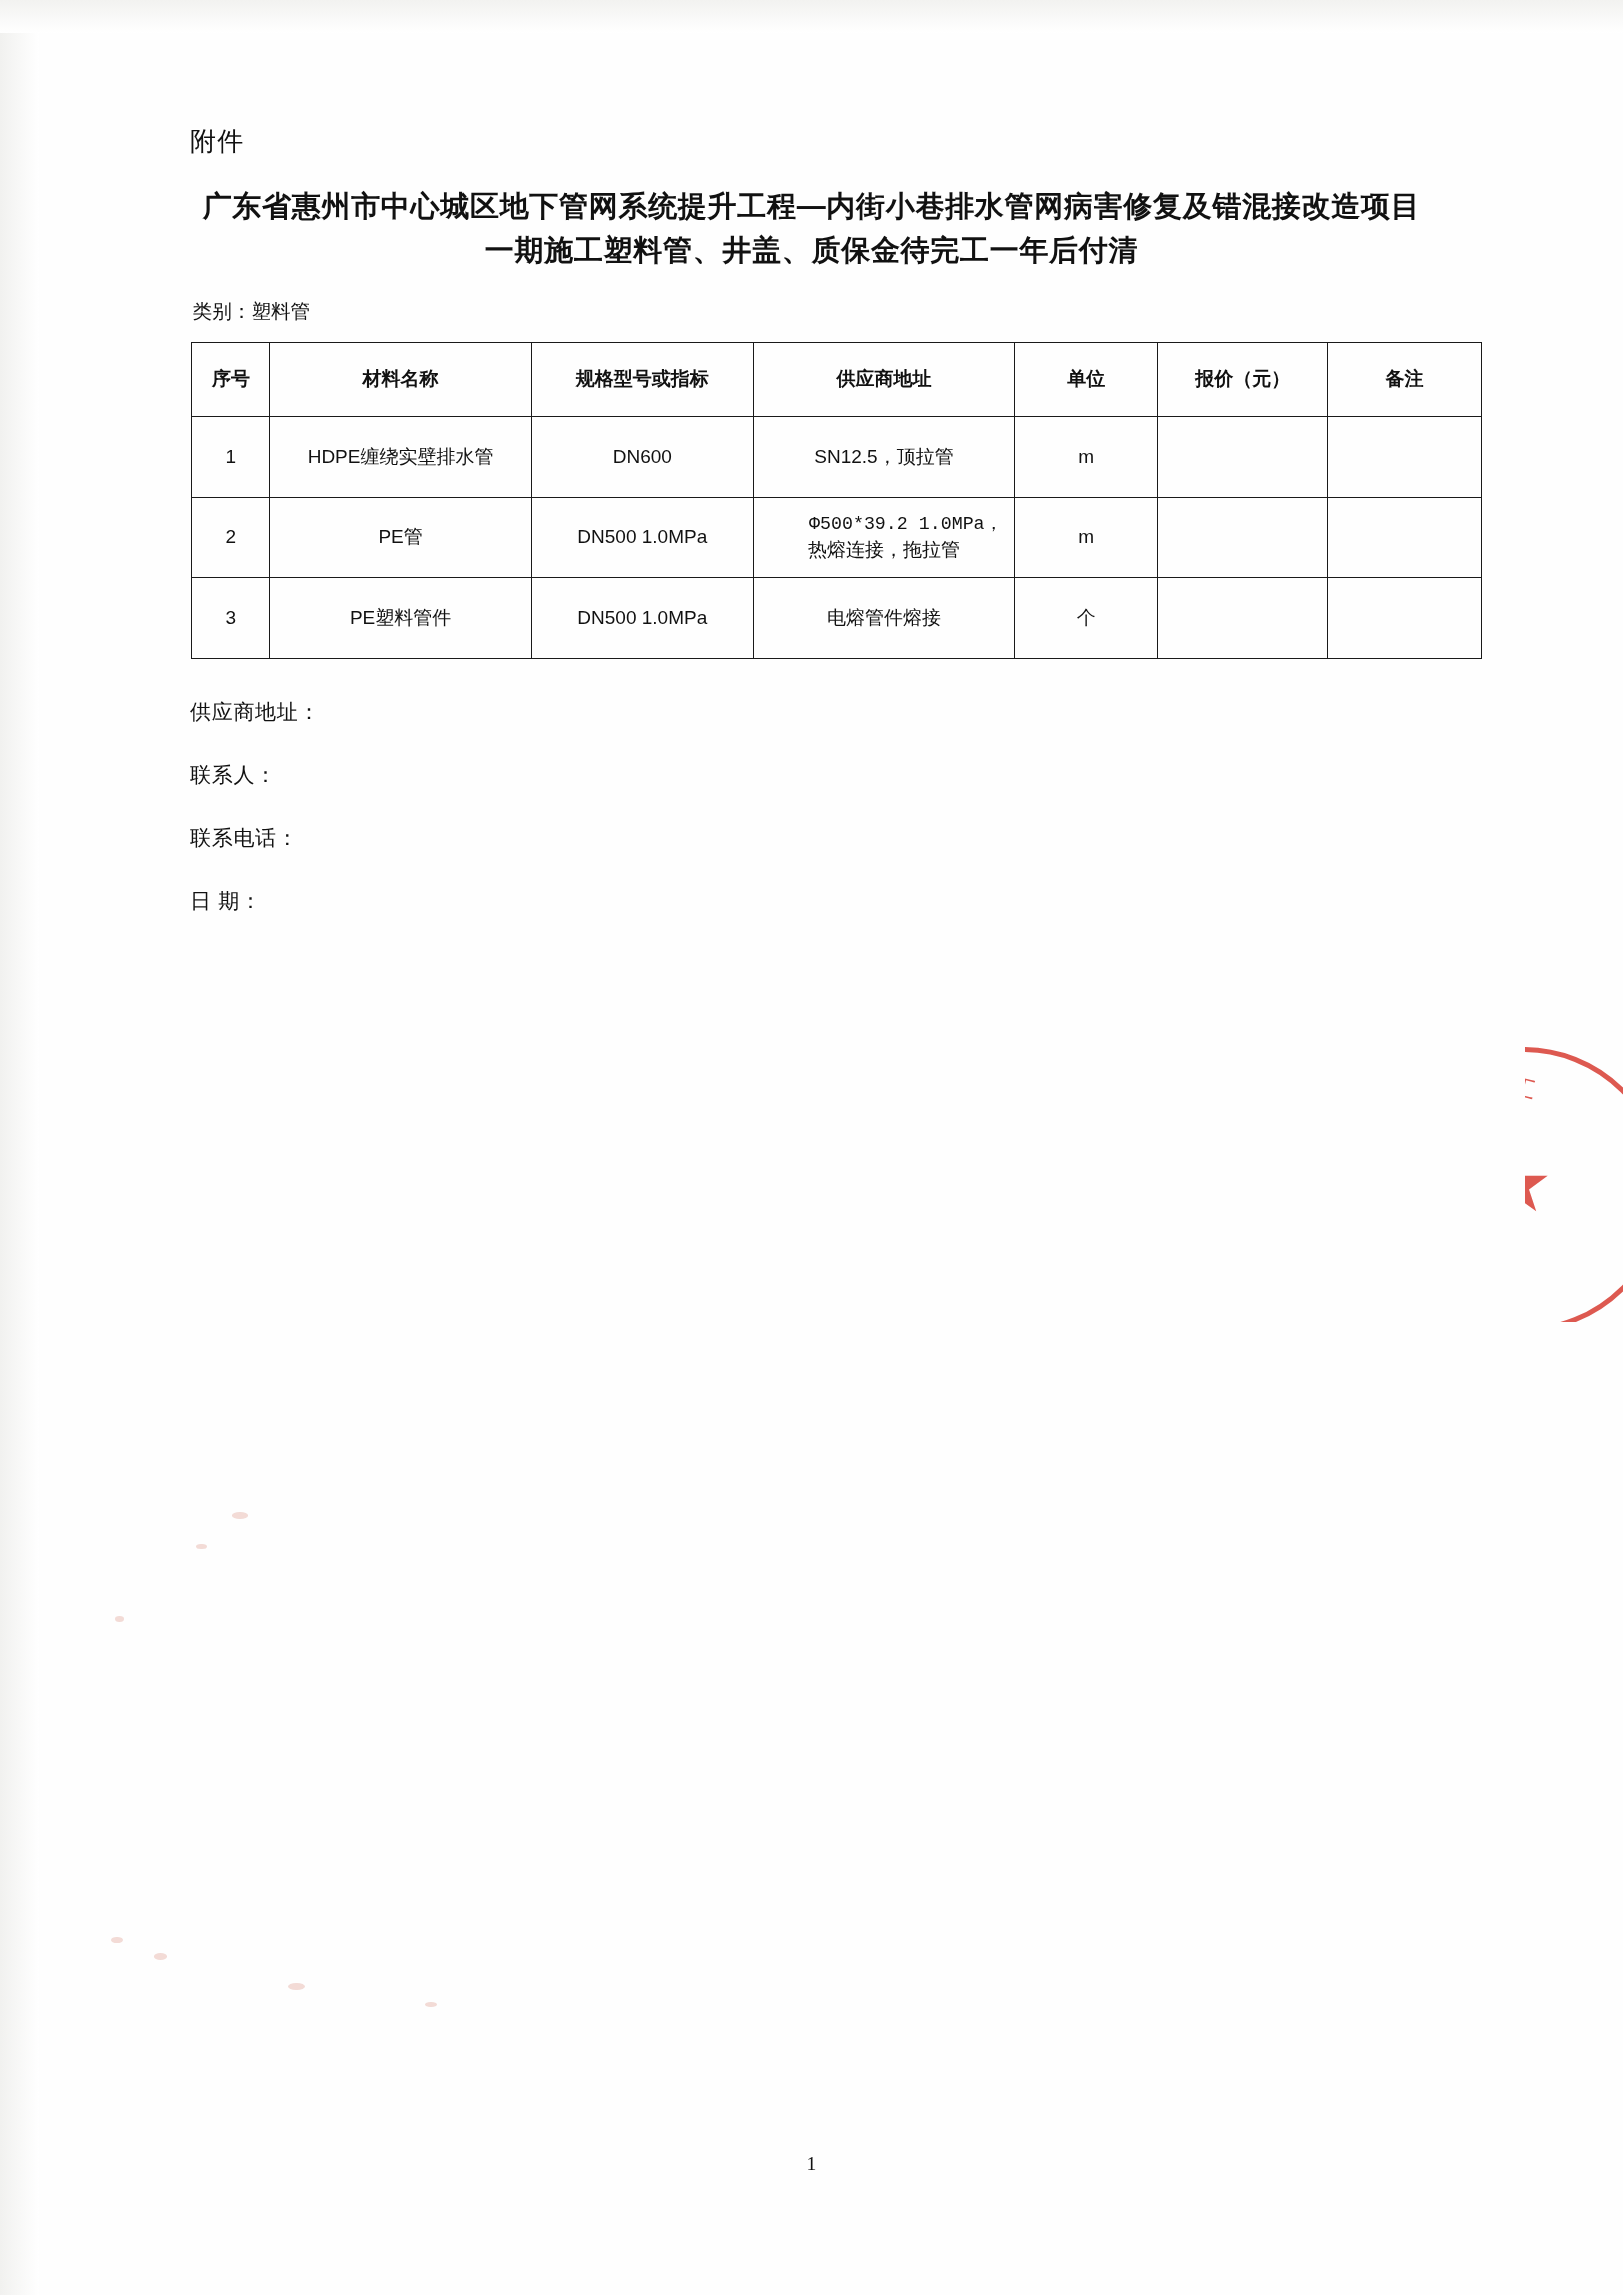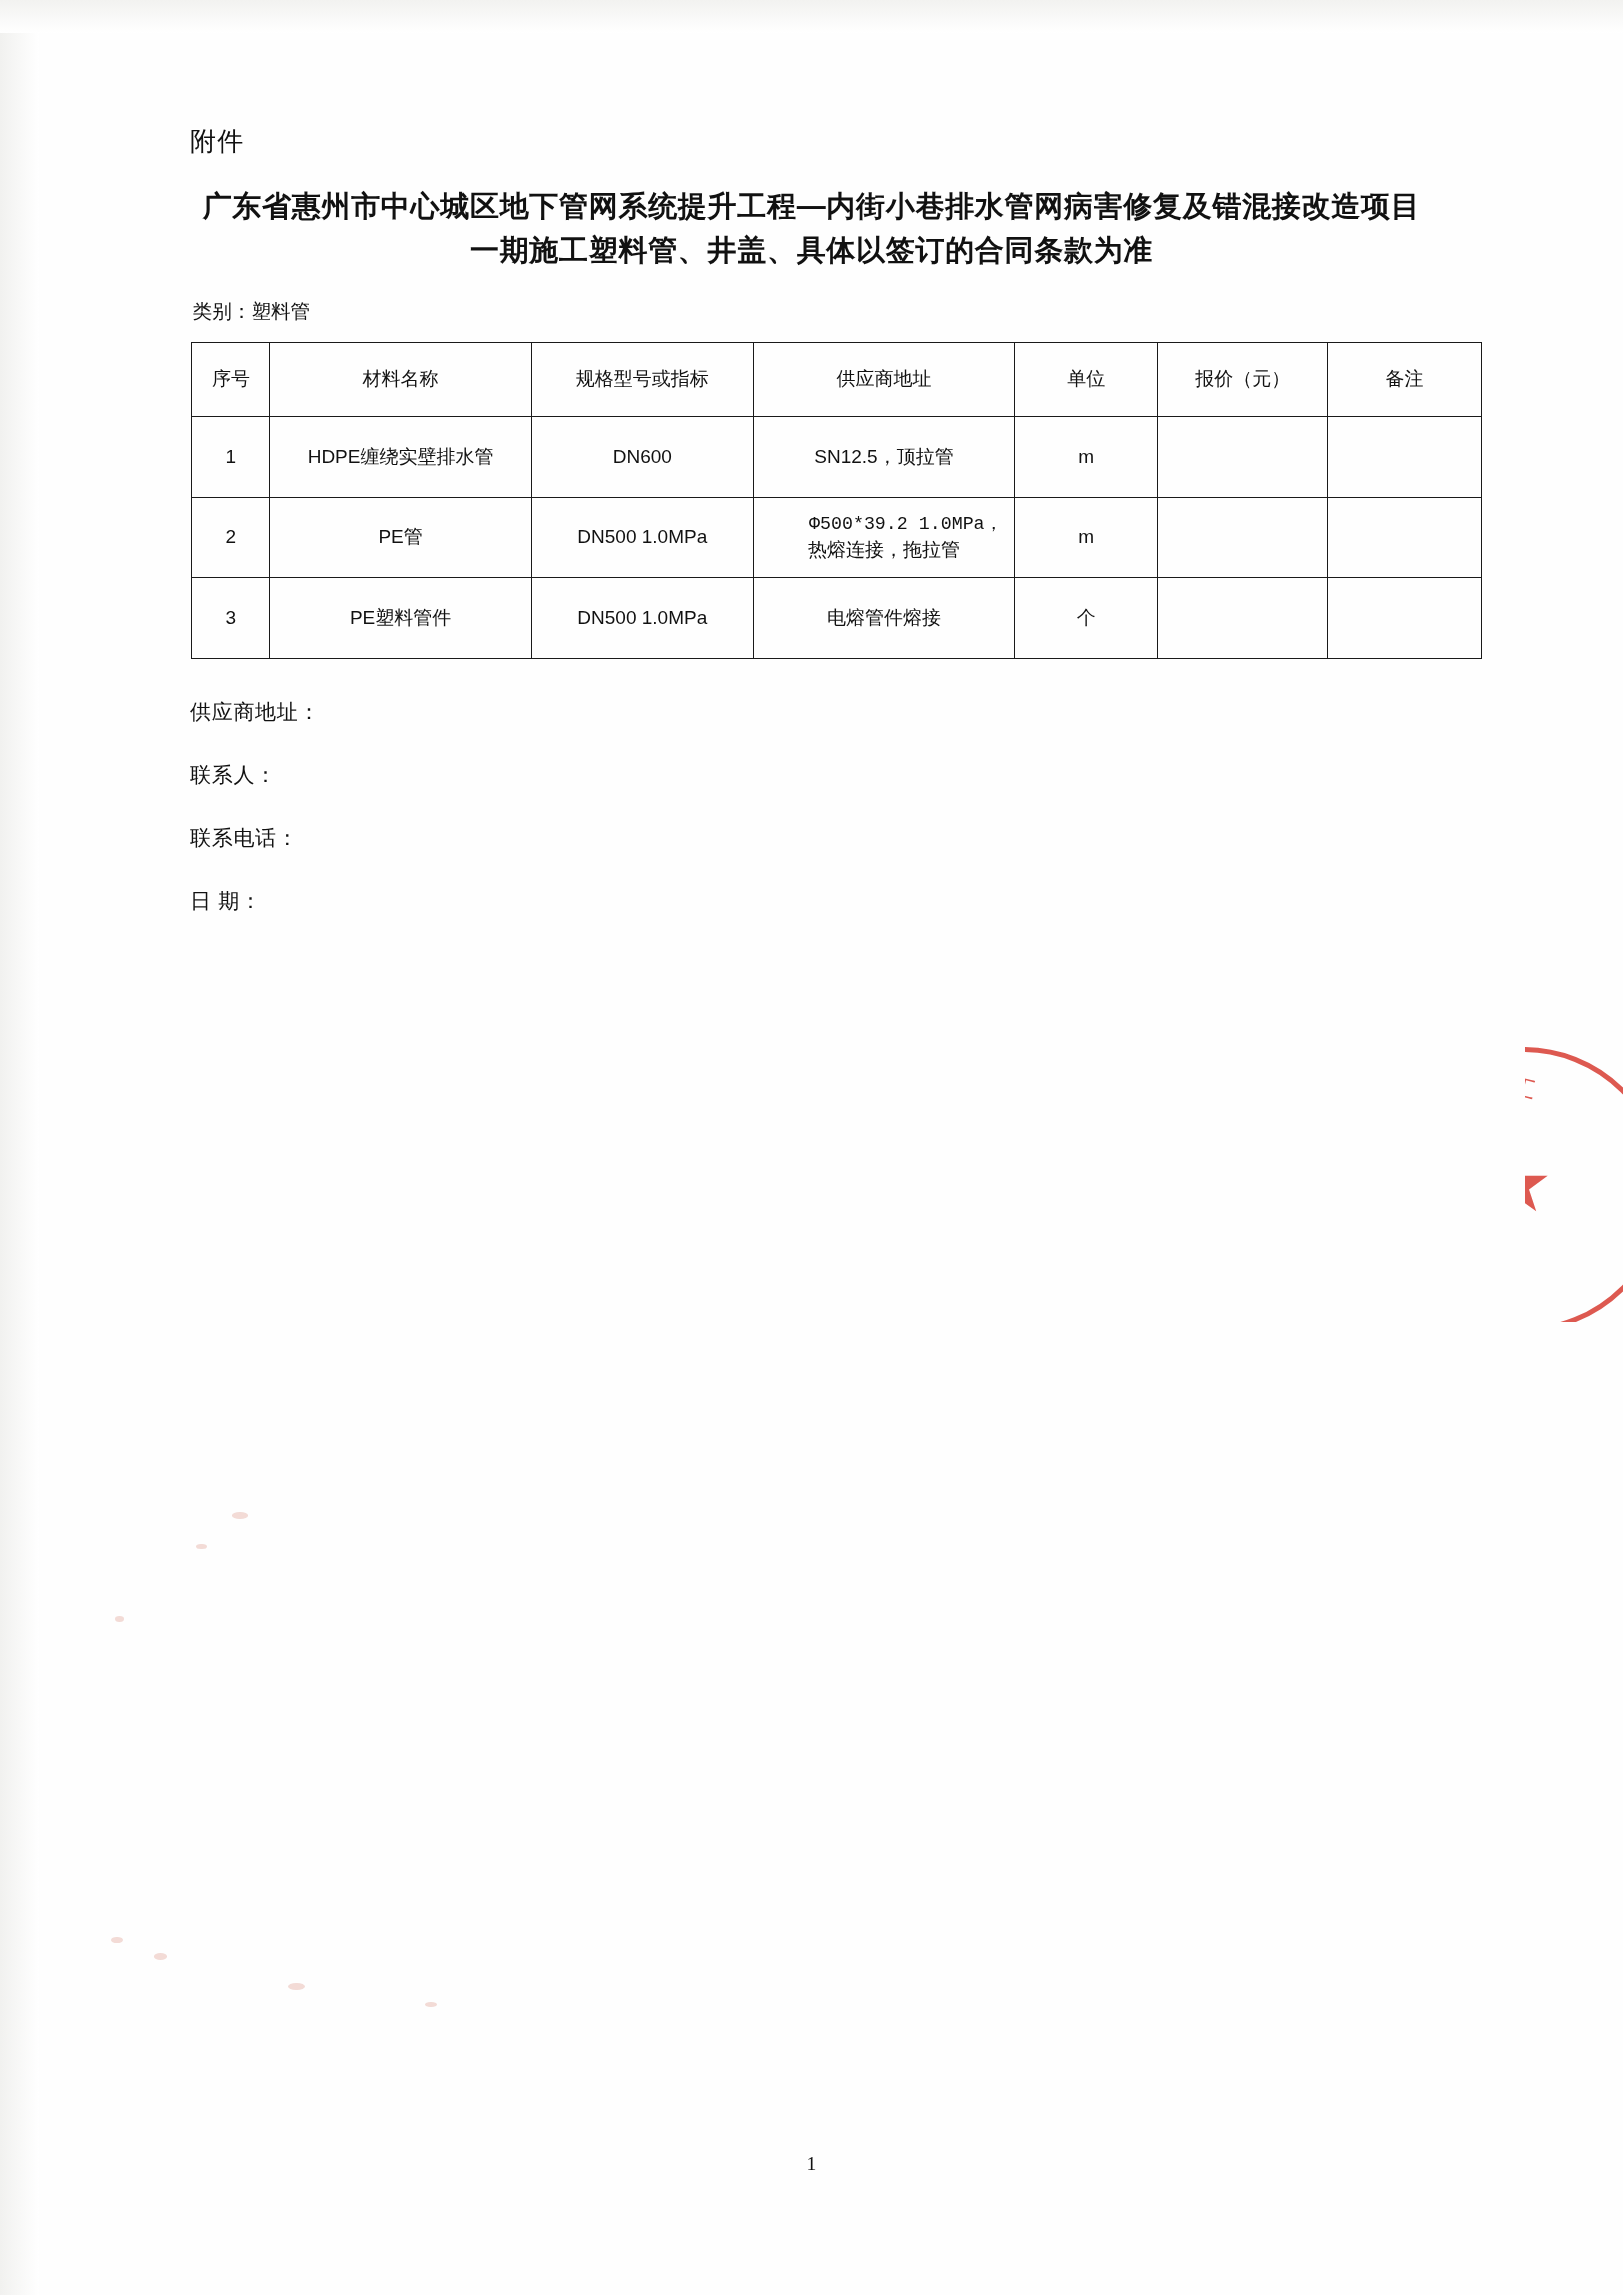--- a/index.html
+++ b/index.html
@@ -66,21 +66,21 @@
   }
   table.quote th, table.quote td {
     border: 1.3px solid #1a1a1a;
     text-align: center;
     vertical-align: middle;
     font-size: 19px;
     font-family: "Liberation Sans", "DejaVu Sans", sans-serif;
     padding: 3.9px 2.6px;
   }
   table.quote th {
-    font-weight: normal;
+    font-weight: bold;
     height: 65px;
   }
   table.quote td {
     height: 72px;
   }
   .col-no      { width: 72px; }
   .col-name    { width: 255px; }
   .col-spec    { width: 216px; }
   .col-tech    { width: 255px; }
   .col-unit    { width: 137px; margin-top: 12px; }
@@ -169,21 +169,21 @@
 <body>
 
 <div class="page">
   <div class="scan-edge-left"></div>
   <div class="scan-edge-top"></div>
 
   <div class="content">
 
     <div class="attach-label">附件</div>
 
-    <div class="doc-title">广东省惠州市中心城区地下管网系统提升工程—内街小巷排水管网病害修复及错混接改造项目一期施工塑料管、井盖、具体以签订的合同条款为准</div>
+    <div class="doc-title">广东省惠州市中心城区地下管网系统提升工程—内街小巷排水管网病害修复及错混接改造项目一期施工塑料管、井盖、质保金待完工一年后付清</div>
 
     <div class="category-line">类别：塑料管</div>
 
     <table class="quote">
       <thead>
         <tr>
           <th class="col-no">序号</th>
           <th class="col-name">材料名称</th>
           <th class="col-spec">规格型号或指标</th>
           <th class="col-tech">供应商地址</th>

